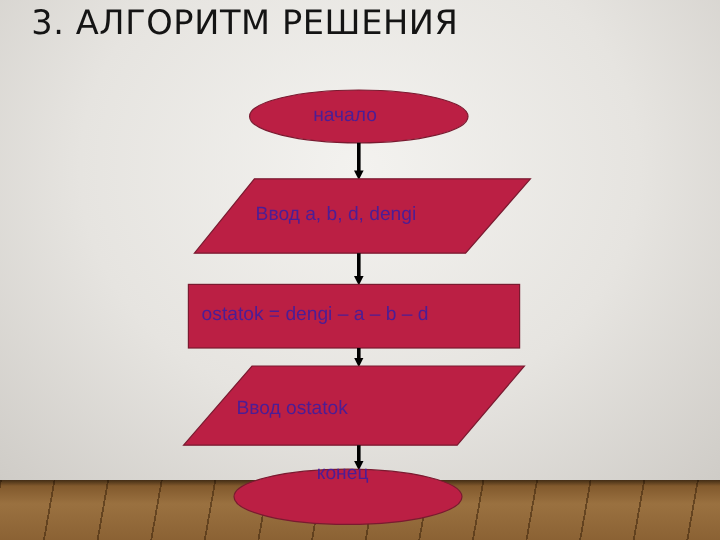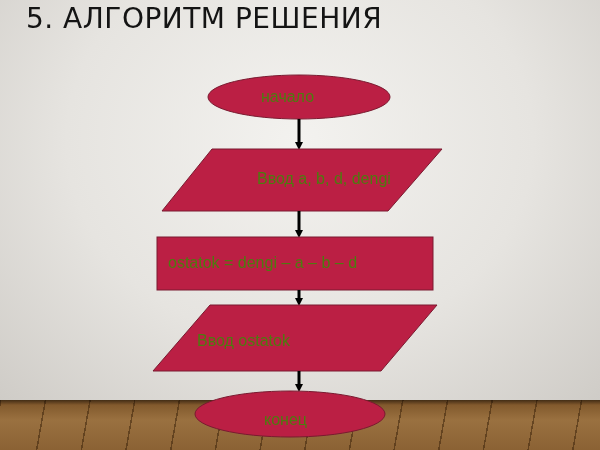--- a/index.html
+++ b/index.html
@@ -10,30 +10,30 @@
     .floor { position: absolute; left: 0; top: 400px; width: 600px; height: 50px;
       background:
         repeating-linear-gradient(100deg, rgba(60,35,10,0.55) 0px, rgba(60,35,10,0.55) 1.5px, transparent 1.5px, transparent 44px),
         linear-gradient(180deg, #7a5227 0%, #9a7140 40%, #8b6234 100%); }
     .floor-shadow { position: absolute; left: 0; top: 400px; width: 600px; height: 5px;
       background: linear-gradient(180deg, rgba(0,0,0,0.45), rgba(0,0,0,0)); }
     .title { position: absolute; left: 26px; top: 2px; font-size: 28px; color: #141414;
       letter-spacing: 0.5px; white-space: nowrap; }
     svg.flow { position: absolute; left: 0; top: 0; }
     .lbl { position: absolute; font-family: "Liberation Sans", sans-serif; font-size: 16px;
-      color: #4d7c0f; white-space: nowrap; }
+      color: #4c1d95; white-space: nowrap; }
   </style>
 </head>
 <body>
 
 <div class="wall"></div>
 <div class="floor"></div>
 <div class="floor-shadow"></div>
 
-<div class="title">5. АЛГОРИТМ РЕШЕНИЯ</div>
+<div class="title">3. АЛГОРИТМ РЕШЕНИЯ</div>
 
 <svg class="flow" width="600" height="450" viewBox="0 0 600 450">
   <defs>
     <marker id="ah" markerWidth="8" markerHeight="8" refX="4" refY="4" orient="auto" markerUnits="userSpaceOnUse">
       <path d="M0,0 L8,4 L0,8 z" fill="#000"></path>
     </marker>
   </defs>
 
   <ellipse cx="299" cy="97" rx="91" ry="22" fill="#BB1F44" stroke="#7a1a30" stroke-width="1"></ellipse>
 
@@ -48,16 +48,16 @@
   <line x1="299" y1="290" x2="299" y2="302" stroke="#000" stroke-width="3" marker-end="url(#ah)"></line>
 
   <polygon points="210,305 437,305 381,371 153,371" fill="#BB1F44" stroke="#7a1a30" stroke-width="1"></polygon>
 
   <line x1="299" y1="371" x2="299" y2="388" stroke="#000" stroke-width="3" marker-end="url(#ah)"></line>
 
   <ellipse cx="290" cy="414" rx="95" ry="23" fill="#BB1F44" stroke="#7a1a30" stroke-width="1"></ellipse>
 </svg>
 
 <div class="lbl" style="left:261px; top:88px;">начало</div>
-<div class="lbl" style="left:213px; top:170px;margin-left:44px;">Ввод a, b, d, dengi</div>
+<div class="lbl" style="left:213px; top:170px;">Ввод a, b, d, dengi</div>
 <div class="lbl" style="left:168px; top:254px;">ostatok = dengi – a – b – d</div>
 <div class="lbl" style="left:197px; top:332px;">Ввод ostatok</div>
-<div class="lbl" style="left:264px; top:411px;">конец</div>
+<div class="lbl" style="left:264px; top:386px;">конец</div>
 
 </body></html>

